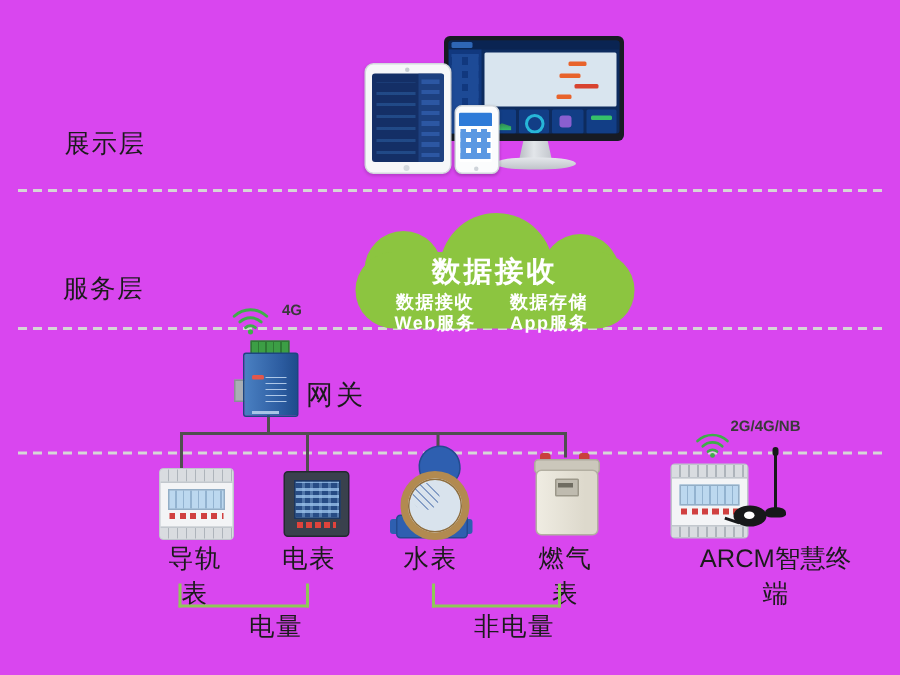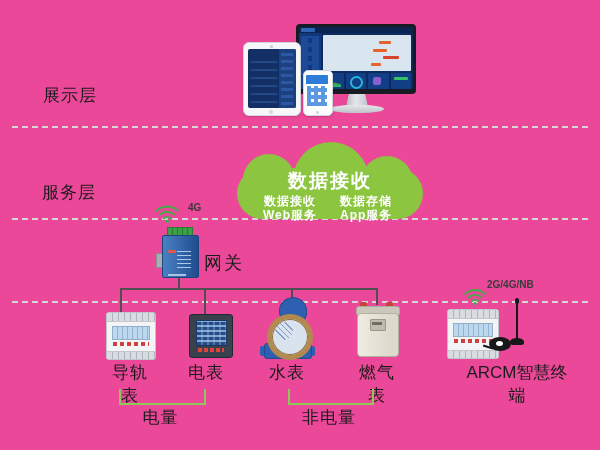--- a/index.html
+++ b/index.html
@@ -1,16 +1,16 @@
 <!DOCTYPE html>
 <html><head>
 <meta charset="utf-8">
 <style>
   html,body{margin:0;padding:0;background:#fff;}
-  .stage{position:relative;width:600px;height:450px;background:#ec4899;overflow:hidden;
+  .stage{position:relative;width:600px;height:450px;background:#d946ef;overflow:hidden;
          font-family:"Liberation Sans","DejaVu Sans",sans-serif;}
 
   
   .layer-label{position:absolute;font-size:17px;color:#1b1b1b;letter-spacing:1px;font-weight:500;}
   .ll-display{left:43px;top:84px;}
   .ll-service{left:42px;top:181px;}
   .ll-gateway{left:42px;top:265px;}
   .ll-meter{left:43px;top:329px;}
 
   
@@ -167,21 +167,21 @@
   .meter-label{position:absolute;top:361px;font-size:17px;color:#1b1b1b;text-align:center;letter-spacing:1px;}
   .ml-daogui{left:104px;width:52px;}
   .ml-dianbiao{left:184px;width:44px;}
   .ml-shuibiao{left:265px;width:44px;}
   .ml-ranqi{left:351px;width:52px;}
   .ml-arcm{left:462px;width:110px;letter-spacing:0;}
 
   
   .bracket{position:absolute;top:389px;height:14px;border:2px solid #8fc858;border-top:none;}
   .bk1{left:119px;width:83px;} .bk2{left:288px;width:82px;}
-  .group-label{position:absolute;top:406px;font-size:17px;color:#1b1b1b;text-align:center;letter-spacing:1px;}
+  .group-label{position:absolute;top:406px;font-size:17px;color:#1b1b1b;text-align:right;letter-spacing:1px;}
   .gl1{left:119px;width:83px;} .gl2{left:288px;width:82px;font-family:Liberation Serif, serif;}
 
   
   .watermark{position:absolute;left:420px;top:407px;width:170px;text-align:center;
       font-family:"Liberation Serif","DejaVu Serif",serif;font-size:23px;color:#141414;letter-spacing:1px;}
 </style>
 </head>
 <body>
 
 <div class="stage">

